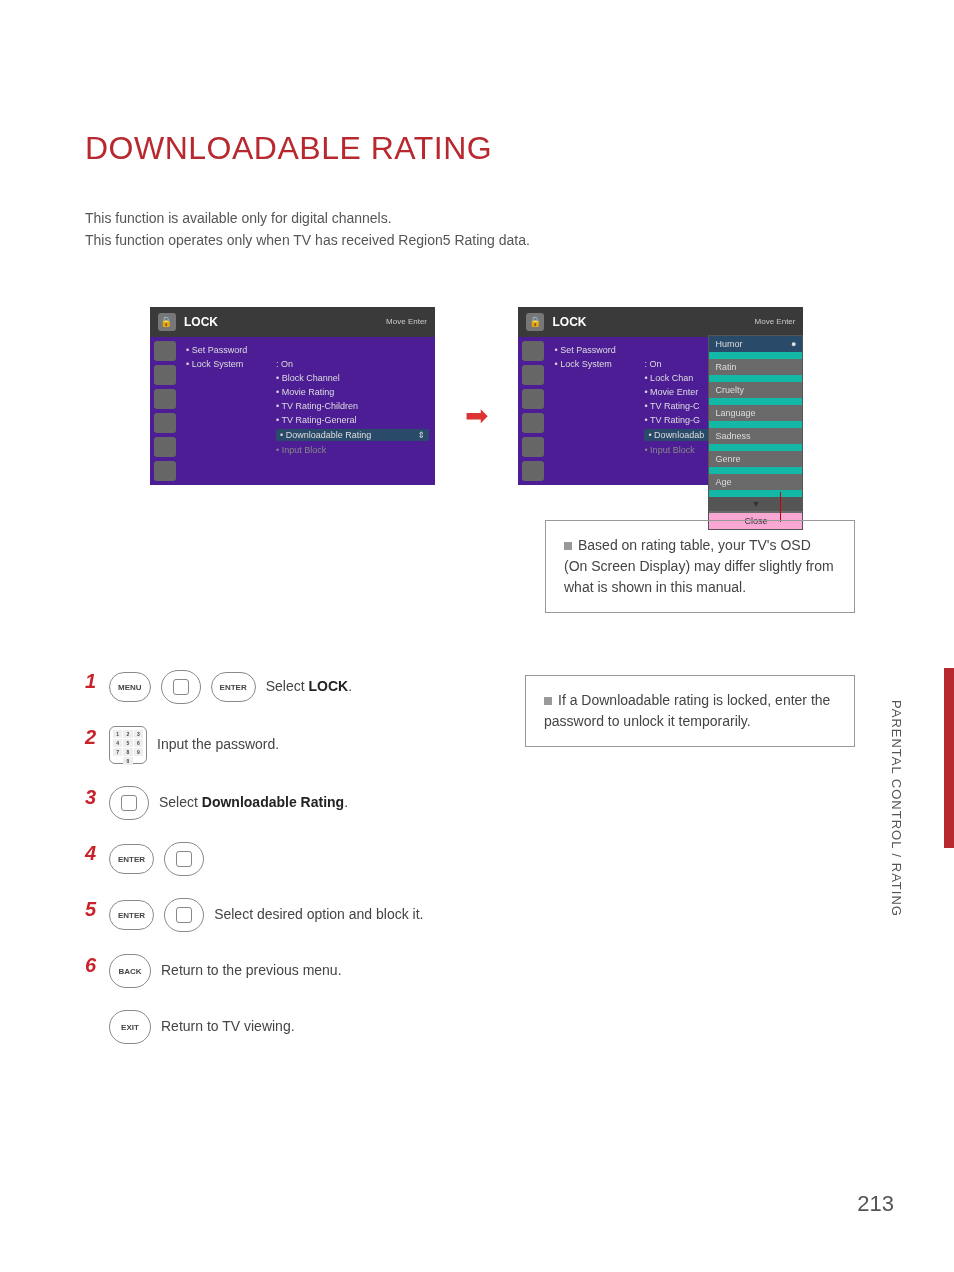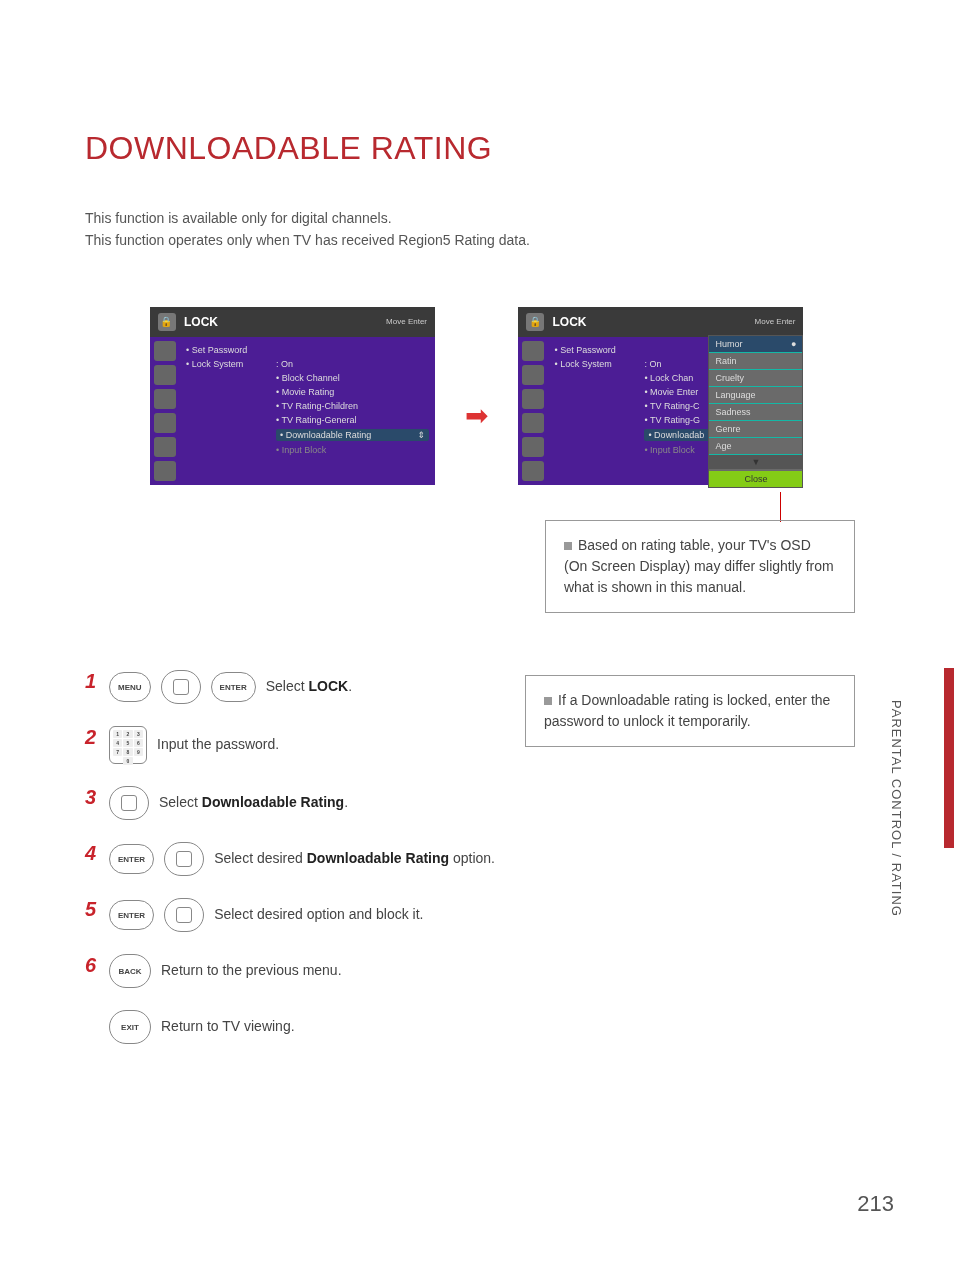--- a/index.html
+++ b/index.html
@@ -100,32 +100,32 @@
     position: absolute;
     right: 0;
     top: 28px;
     width: 95px;
     background: #6a6a6a;
     border: 1px solid #555;
     font-size: 9px;
   }
   .popup .p-row {
     padding: 3px 6px;
-    border-bottom: 1px solid #14b8a6;
+    border-bottom: 7px solid #14b8a6;
     color: #ddd;
   }
   .popup .p-row.hl { background: #2a4a6a; display:flex; justify-content: space-between; }
   .popup .p-arrow {
     text-align: center;
     background: #555;
     padding: 2px;
   }
   .popup .p-close {
     text-align: center;
-    background: #84cc16;
+    background: #f9a8d4;
     padding: 3px;
     margin-top: 2px;
   }
   .osd-wrap { position: relative; }
   .callout-line {
     position: absolute;
     width: 1px;
     height: 30px;
     background: #c00;
     left: 262px;
@@ -420,21 +420,20 @@
   </div>
   <div class="step">
     <span class="step-num">3</span>
     <span class="btn nav"></span>
     <span class="step-text"><span>Select </span><b>Downloadable Rating</b><span>.</span></span>
   </div>
   <div class="step">
     <span class="step-num">4</span>
     <span class="btn">ENTER</span>
     <span class="btn nav"></span>
-    <span class="step-text"><span>Select desired </span><b>Downloadable Rating</b><span> option.</span></span>
   </div>
   <div class="step">
     <span class="step-num">5</span>
     <span class="btn">ENTER</span>
     <span class="btn nav"></span>
     <span class="step-text">Select desired option and block it.</span>
   </div>
   <div class="step">
     <span class="step-num">6</span>
     <span class="btn oval">BACK</span>

